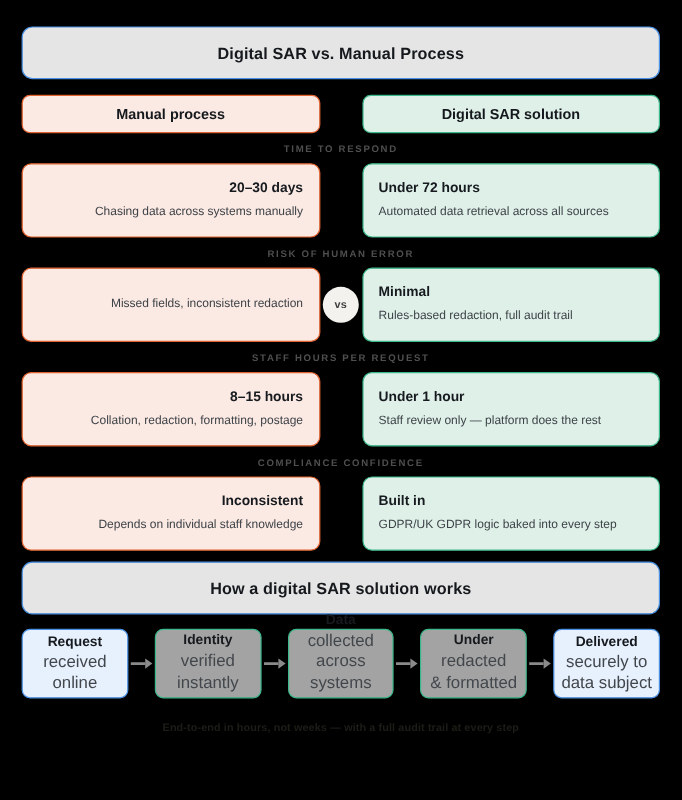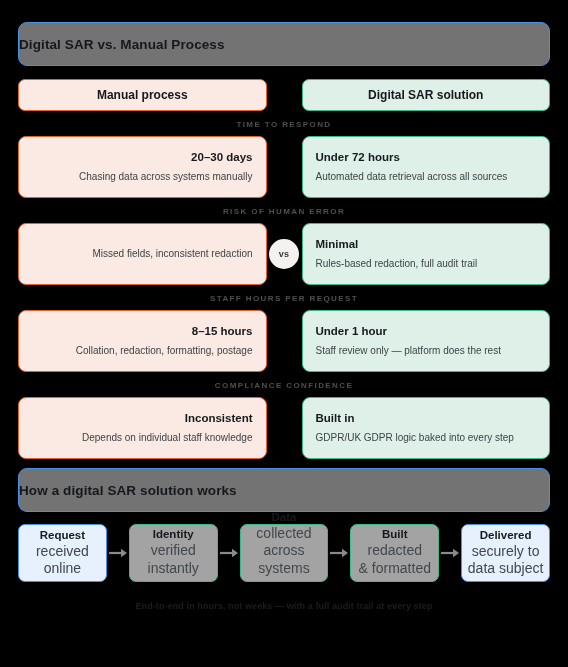--- a/index.html
+++ b/index.html
@@ -15,26 +15,27 @@
   .page {
     position: relative;
     width: 568px;
     height: 667px;
     background: #000000;
     padding: 22px 18px 0 18px;
   }
 
   
   .banner {
-    background: #737373;
+    background: #e5e5e5;
     border: 1px solid #4a90e2;
     border-radius: 9px;
     height: 44px;
     display: flex;
     align-items: center;
+    justify-content: center;
     color: #15181c;
     font-size: 13.5px;
     font-weight: 700;
     letter-spacing: 0.1px;
   }
 
   
   .col-heads {
     display: flex;
     gap: 35px;
@@ -269,21 +270,21 @@
     </div>
 
     <div class="flow-arrow">
       <svg width="20" height="10" viewBox="0 0 20 10">
         <line x1="1" y1="5" x2="13" y2="5" stroke="#8a8a8a" stroke-width="2.2"></line>
         <polygon points="13,0.8 19,5 13,9.2" fill="#8a8a8a"></polygon>
       </svg>
     </div>
 
     <div class="flow-step green">
-      <div class="flow-step-title">Built</div>
+      <div class="flow-step-title">Under</div>
       <div class="flow-step-sub">redacted</div>
       <div class="flow-step-sub">&amp; formatted</div>
     </div>
 
     <div class="flow-arrow">
       <svg width="20" height="10" viewBox="0 0 20 10">
         <line x1="1" y1="5" x2="13" y2="5" stroke="#8a8a8a" stroke-width="2.2"></line>
         <polygon points="13,0.8 19,5 13,9.2" fill="#8a8a8a"></polygon>
       </svg>
     </div>

